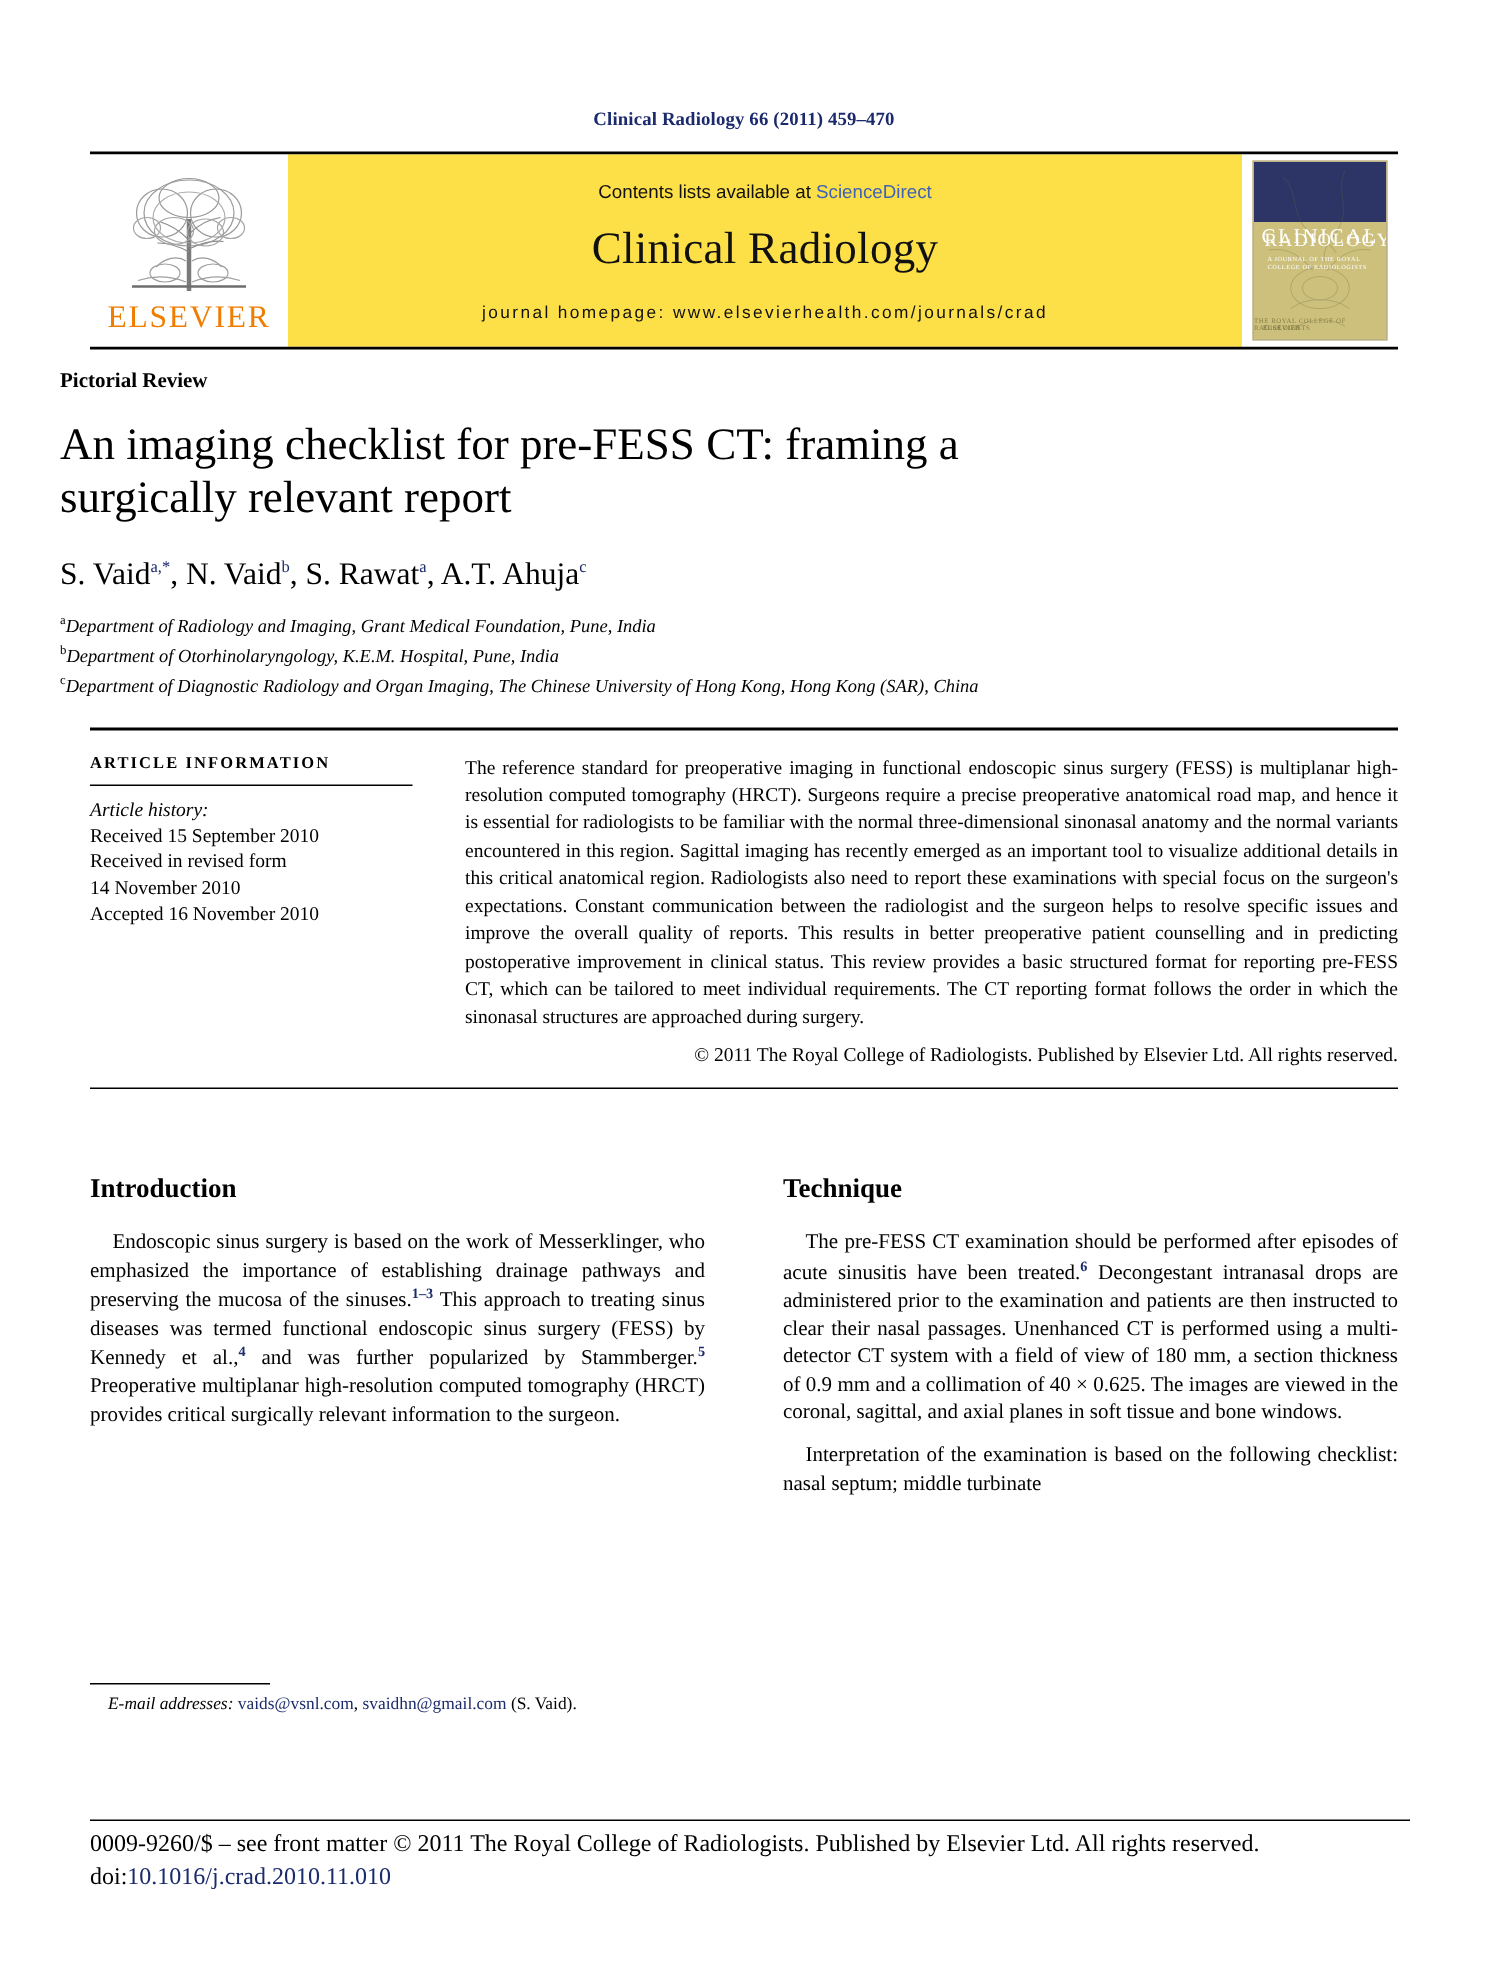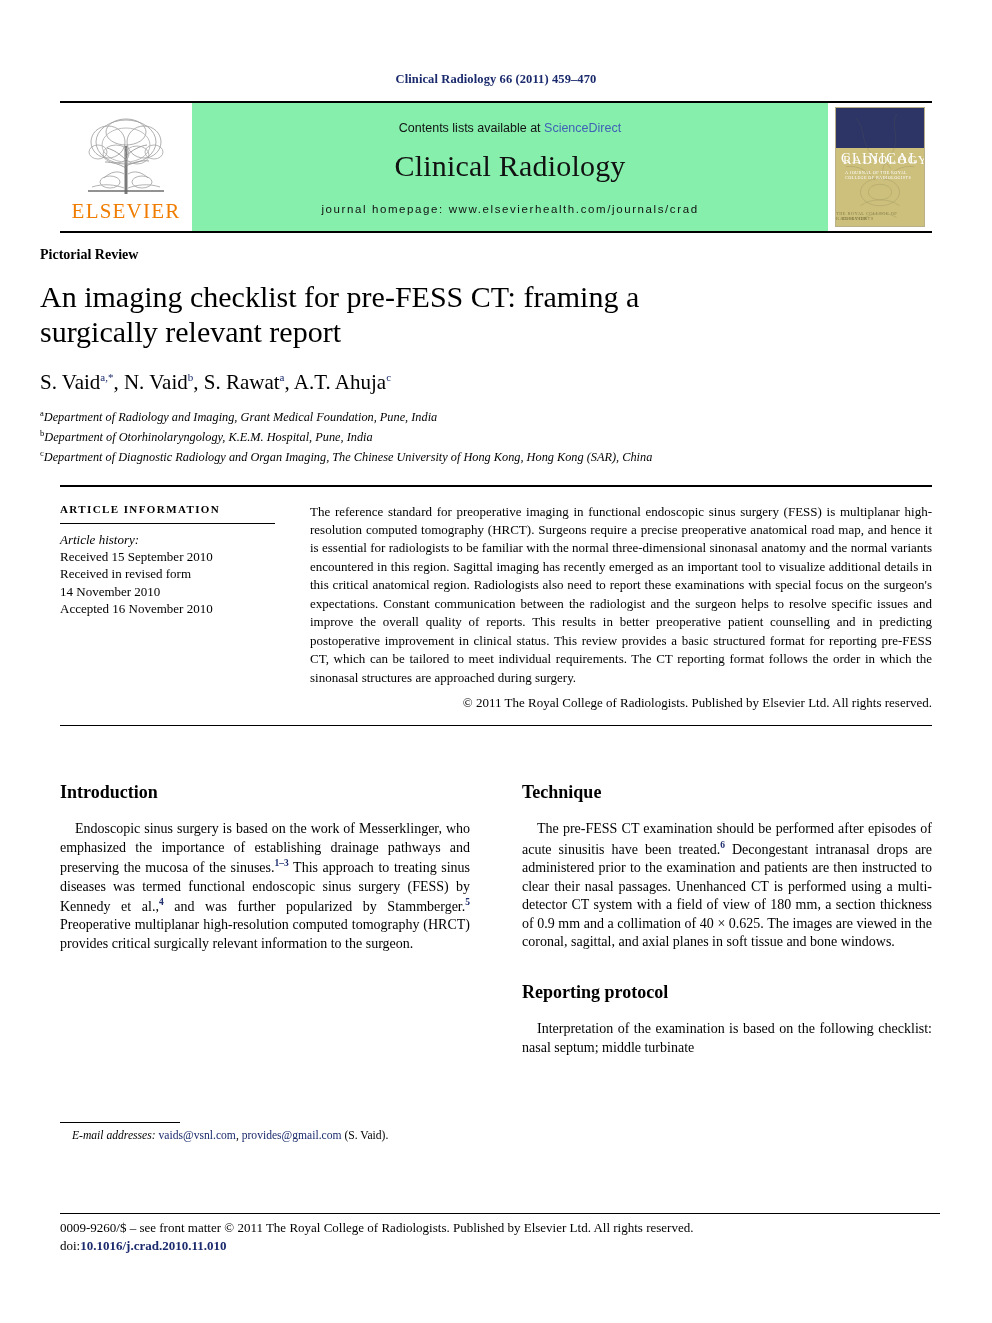--- a/index.html
+++ b/index.html
@@ -62,21 +62,21 @@
   .elsevier-word {
     font-family: "Liberation Serif", serif;
     color: #f07d00;
     font-size: 21px;
     letter-spacing: 1.2px;
     line-height: 1;
     margin-top: 1px;
   }
   .center-cell {
     flex: 1 1 auto;
-    background: #86efac;
+    background: #fde047;
     display: flex;
     flex-direction: column;
     align-items: center;
     justify-content: center;
     position: relative;
   }
   .contents-line {
     font-family: "Liberation Sans", sans-serif;
     font-size: 12.5px;
     color: #111;
@@ -357,25 +357,25 @@
     left: 60px;
     top: 1213px;
     width: 880px;
   }
   .pf-rule {
     border-top: 1.1px solid #000;
     margin-bottom: 5px;
   }
   .pf-line {
     font-family: "Liberation Serif", serif;
-    font-size: 13px;
+    font-size: 16px;
     line-height: 1.35;
     margin: 0;
   }
-  .pf-doi { color: #1a2a6c; font-weight: bold; }
+  .pf-doi { color: #1a2a6c; }
 </style>
 </head>
 <body>
 
 <div class="page">
 
   <div class="running-head">Clinical Radiology 66 (2011) 459–470</div>
 
   <div class="masthead">
 
@@ -481,28 +481,27 @@
 
   <div class="body-cols">
     <div class="col">
       <h2 class="sec-head">Introduction</h2>
       <p class="body"><span>Endoscopic sinus surgery is based on the work of Messerklinger, who emphasized the importance of establishing drainage pathways and preserving the mucosa of the sinuses.</span><sup>1–3</sup><span> This approach to treating sinus diseases was termed functional endoscopic sinus surgery (FESS) by Kennedy et al.,</span><sup>4</sup><span> and was further popularized by Stammberger.</span><sup>5</sup><span> Preoperative multiplanar high-resolution computed tomography (HRCT) provides critical surgically relevant information to the surgeon.</span></p>
     </div>
 
     <div class="col">
       <h2 class="sec-head">Technique</h2>
       <p class="body"><span>The pre-FESS CT examination should be performed after episodes of acute sinusitis have been treated.</span><sup>6</sup><span> Decongestant intranasal drops are administered prior to the examination and patients are then instructed to clear their nasal passages. Unenhanced CT is performed using a multi-detector CT system with a field of view of 180 mm, a section thickness of 0.9 mm and a collimation of 40 × 0.625. The images are viewed in the coronal, sagittal, and axial planes in soft tissue and bone windows.</span></p>
-      <h2 class="sec-head tight-top">Reporting protocol</h2>
       <p class="body">Interpretation of the examination is based on the following checklist: nasal septum; middle turbinate</p>
     </div>
   </div>
 
   <div class="footnote-box">
     <div class="fn-rule"></div>
-    <p class="fn-email"><i>E-mail addresses:</i> <span class="link-blue">vaids@vsnl.com</span><span>, </span><span class="link-blue">provides@gmail.com</span><span> (S. Vaid).</span></p>
+    <p class="fn-email"><i>E-mail addresses:</i> <span class="link-blue">vaids@vsnl.com</span><span>, </span><span class="link-blue">svaidhn@gmail.com</span><span> (S. Vaid).</span></p>
   </div>
 
   <div class="page-footer">
     <div class="pf-rule"></div>
     <p class="pf-line">0009-9260/$ – see front matter © 2011 The Royal College of Radiologists. Published by Elsevier Ltd. All rights reserved.</p>
     <p class="pf-line"><span>doi:</span><span class="pf-doi">10.1016/j.crad.2010.11.010</span></p>
   </div>
 
 </div>
 

